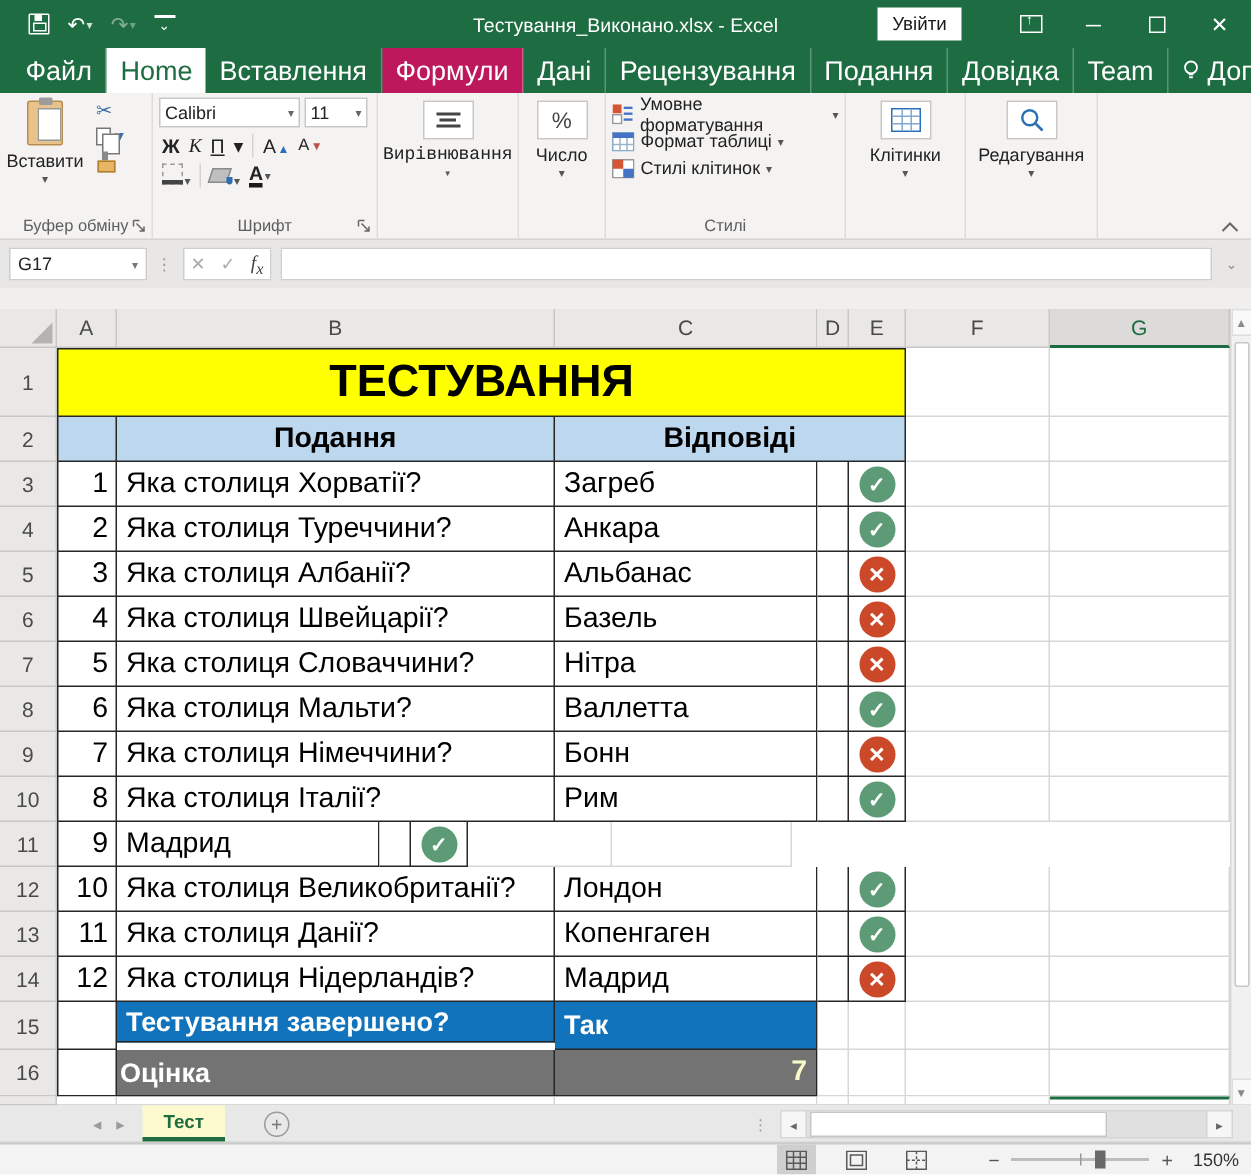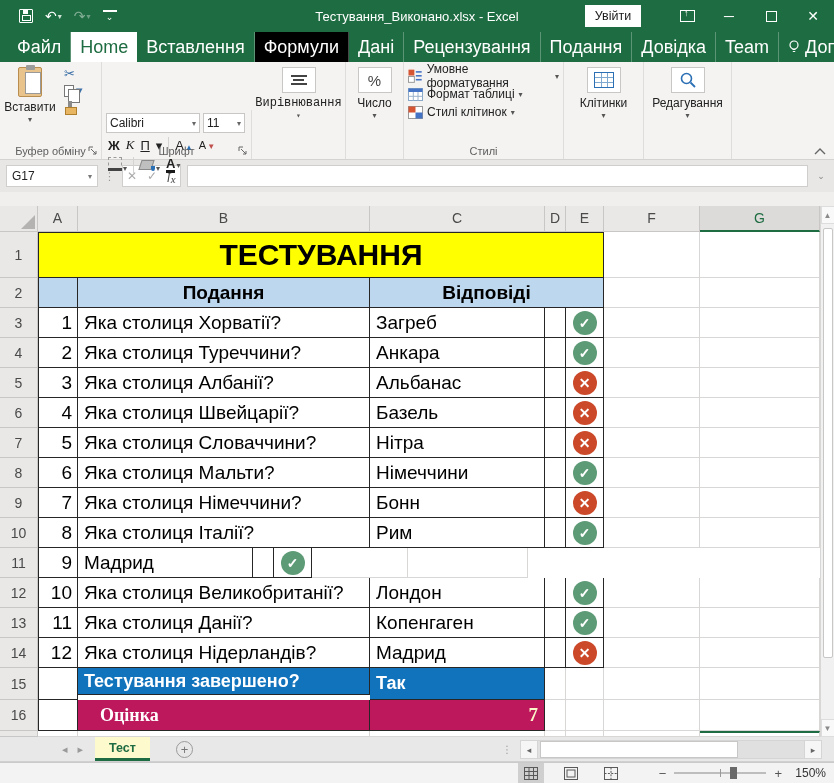--- a/index.html
+++ b/index.html
@@ -23,21 +23,21 @@
   .winctl .wbtn { width:42px; height:32px; display:flex; align-items:center; justify-content:center; color:#fff; font-size:14px; }
   .ribopt { width:15px; height:12px; border:1.2px solid #fff; position:relative; }
   .ribopt:before { content:"↑"; position:absolute; left:3.5px; top:-3px; font-size:9px; }
   .maxbox { width:11px; height:11px; border:1.2px solid #fff; }
 
   
   .tabbar { height:30px; background:#1E6C41; display:flex; align-items:stretch; padding-left:8px; flex:0 0 30px; overflow:hidden; white-space:nowrap; }
   .rtab { color:#fff; font-size:18px; padding:0 9px; display:flex; align-items:center; gap:5px; border-right:1px solid rgba(255,255,255,.28); }
   .rtab:last-child { border-right:none; }
   .rtab.active { background:#fff; color:#1E6C41; border-right:none; }
-  .rtab.hover { background:#000000; }
+  .rtab.hover { background:#be185d; }
   .tab-ic { display:inline-flex; align-items:center; }
 
   
   .ribbon { height:98px; background:#F4F3F2; border-bottom:1px solid #D5D3D1; display:flex; flex:0 0 98px; position:relative; font-size:12px; color:#333; }
   .rgroup { display:flex; flex-direction:column; border-right:1px solid #DFDDDB; padding:3px 4px 0 4px; position:relative; }
   .rgroup .glabel { position:absolute; bottom:2px; left:0; right:0; text-align:center; font-size:11px; color:#5E5E5E; }
   .launcher { position:absolute; bottom:3px; right:3px; width:10px; height:10px; border-left:none; }
   .launcher svg { display:block; }
   .bigbtn { display:flex; flex-direction:column; align-items:center; width:100%; padding-top:2px; }
   .bigbtn .blabel { font-size:12px; color:#222; margin-top:3px; }
@@ -49,21 +49,21 @@
   .clipboard-ic:after { content:""; position:absolute; left:6px; top:4px; width:14px; height:20px; background:#fff; border:1px solid #999; }
   .smallcol { display:flex; flex-direction:column; gap:3px; margin-left:8px; margin-top:2px; }
   .smicon { font-size:13px; line-height:14px; color:#3A6EA5; display:flex; align-items:center; gap:2px; }
   .copy-ic { width:10px; height:12px; border:1.2px solid #777; background:#fff; position:relative; }
   .copy-ic:before { content:""; position:absolute; left:2.5px; top:2.5px; width:10px; height:12px; border:1.2px solid #777; background:#fff; }
   .painter-ic { width:12px; height:13px; position:relative; }
   .painter-ic:before { content:""; position:absolute; left:4px; top:0; width:4px; height:6px; background:#8a8a8a; }
   .painter-ic:after { content:""; position:absolute; left:1px; top:6px; width:10px; height:6px; background:#E8B563; border:1px solid #b07f2e; }
   .g-bt { width:66px; align-items:center; }
   .bt-circle { width:28px; height:28px; border-radius:50%; background:#0B4F8C; display:flex; align-items:center; justify-content:center; margin-top:3px; }
-  .g-font { width:150px;margin-top:48px; }
+  .g-font { width:150px; }
   .fontrow1 { display:flex; gap:3px; }
   .combo { background:#fff; border:1px solid #C9C7C5; height:20px; display:flex; align-items:center; justify-content:space-between; padding:0 3px; font-size:12px; color:#222; }
   .combo .caret { font-size:8px; color:#666; }
   .fname { width:94px; } .fsize { width:42px; }
   .fontrow2, .fontrow3 { display:flex; align-items:center; gap:6px; margin-top:4px; padding-left:2px; }
   .fbtn { font-size:13px; color:#222; display:flex; align-items:baseline; gap:1px; }
   .fbtn .caret { font-size:8px; color:#555; }
   .bold-g { font-weight:bold; } .italic-g { font-style:italic; font-family:"Liberation Serif", serif; } .under-g { text-decoration:underline; }
   .sizeup { position:relative; font-size:13px; } .sizeup sup { color:#2B6FB5; font-size:8px; }
   .sizedn { position:relative; font-size:11px; } .sizedn sup { color:#C0504D; font-size:8px; }
@@ -115,21 +115,21 @@
   .cell.bk { border-right:1px solid #262626; border-bottom:1px solid #262626; }
   .cell.bl { border-left:1px solid #262626; }
   .cell.bt { border-top:1px solid #262626; }
   .title-cell { background:#FFFF00; justify-content:center; font-weight:bold; font-size:30px; color:#000; font-family:"Liberation Sans", sans-serif; }
   .hdr-cell { background:#BDD7EE; justify-content:center; font-weight:bold; font-size:19px; color:#000; }
   .num-cell { justify-content:flex-end; padding-right:5px; font-size:19px; color:#000; }
   .q-cell { padding-left:6px; font-size:19px; color:#000; }
   .badge { width:24px; height:24px; border-radius:50%; color:#fff; font-size:14px; font-weight:bold; display:flex; align-items:center; justify-content:center; margin:0 auto; }
   .badge.ok { background:#5D9B76; } .badge.er { background:#CB4929; }
   .blue-cell { background:#1173BC; color:#fff; font-weight:bold; font-size:18px; padding-left:6px; }
-  .green-cell { background:#be185d; color:#fff; font-weight:bold; font-size:18px; padding-left:22px;font-family:Liberation Serif, serif; }
+  .green-cell { background:#737373; color:#fff; font-weight:bold; font-size:18px; padding-left:2px; }
   .score-cell { justify-content:flex-end; padding-right:6px; color:#FAF9C9; font-size:19px; }
   .g17sel { border-top:2px solid #1E6C41; }
 
   
   .vscroll { position:absolute; top:0; right:0; width:14px; height:531px; background:#F1F1F1; border-left:1px solid #D8D7D6; display:flex; flex-direction:column; align-items:center; }
   .varrow { width:14px; height:18px; background:#F9F9F9; border:1px solid #DDD; color:#8a8a8a; font-size:8px; text-align:center; line-height:17px; }
   .vthumb { width:10px; height:430px; background:#fff; border:1px solid #C9C7C5; border-radius:2px; margin-top:4px; }
   .vfill { flex:1; }
 
   
@@ -506,21 +506,21 @@
           <div class="cell bk" style="width: 38px; height: 30px;">
             <span class="badge er">✕</span>
           </div>
           <div class="cell" style="width: 96px; height: 30px;"></div>
           <div class="cell" style="width: 120px; height: 30px;"></div>
         </div>
         <div class="grow" style="height: 30px;">
           <div class="rh" style="width: 38px; height: 30px;">8</div>
           <div class="cell bk bl num-cell" style="width: 40px; height: 30px;">6</div>
           <div class="cell bk q-cell" style="width: 292px; height: 30px;">Яка столиця Мальти?</div>
-          <div class="cell bk q-cell" style="width: 175px; height: 30px;">Німеччини</div>
+          <div class="cell bk q-cell" style="width: 175px; height: 30px;">Валлетта</div>
           <div class="cell bk" style="width: 21px; height: 30px;"></div>
           <div class="cell bk" style="width: 38px; height: 30px;">
             <span class="badge ok">✓</span>
           </div>
           <div class="cell" style="width: 96px; height: 30px;"></div>
           <div class="cell" style="width: 120px; height: 30px;"></div>
         </div>
         <div class="grow" style="height: 30px;">
           <div class="rh" style="width: 38px; height: 30px;">9</div>
           <div class="cell bk bl num-cell" style="width: 40px; height: 30px;">7</div>

